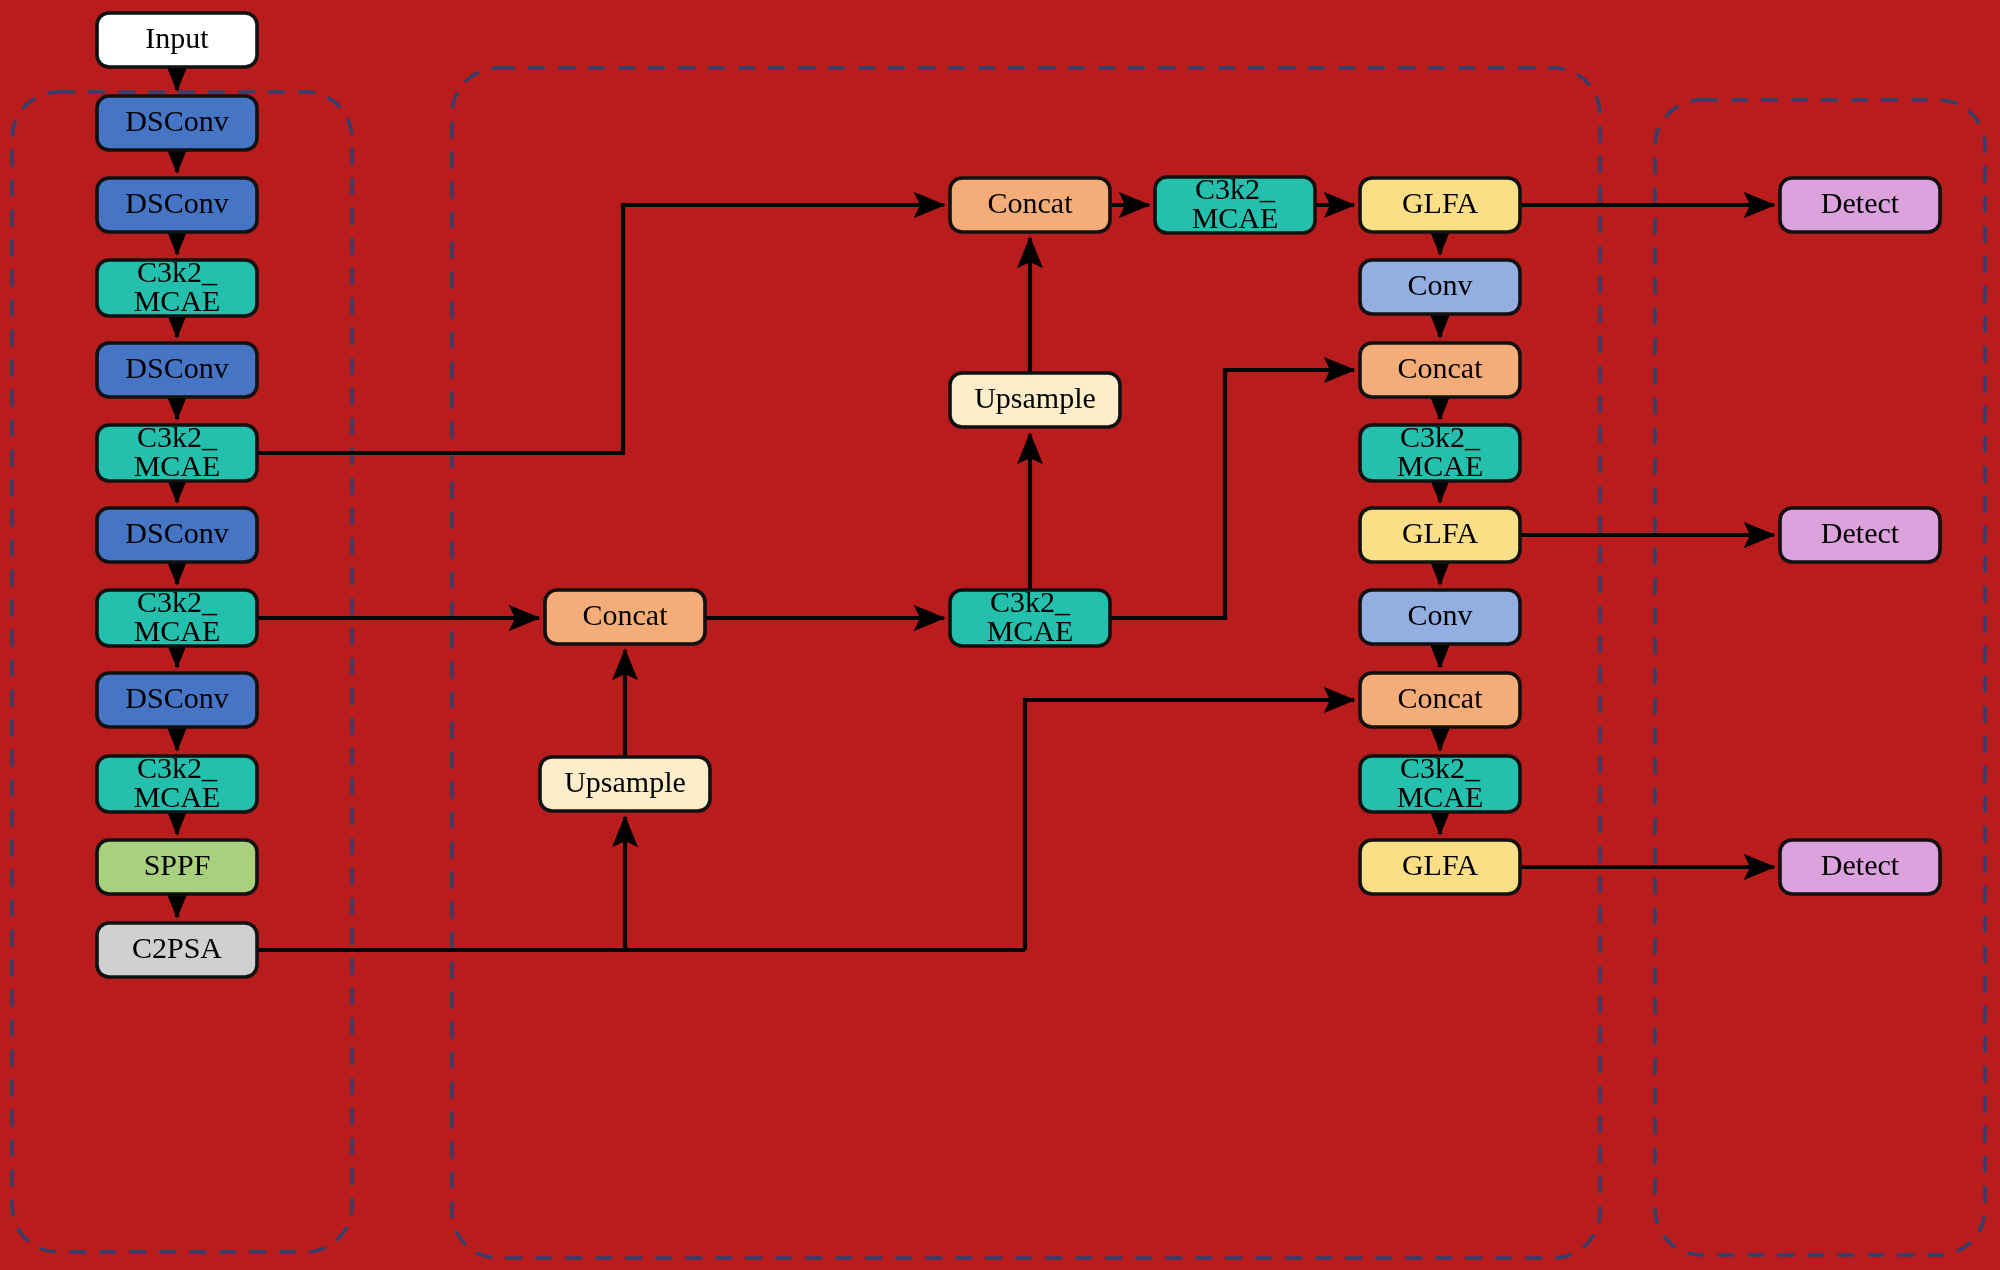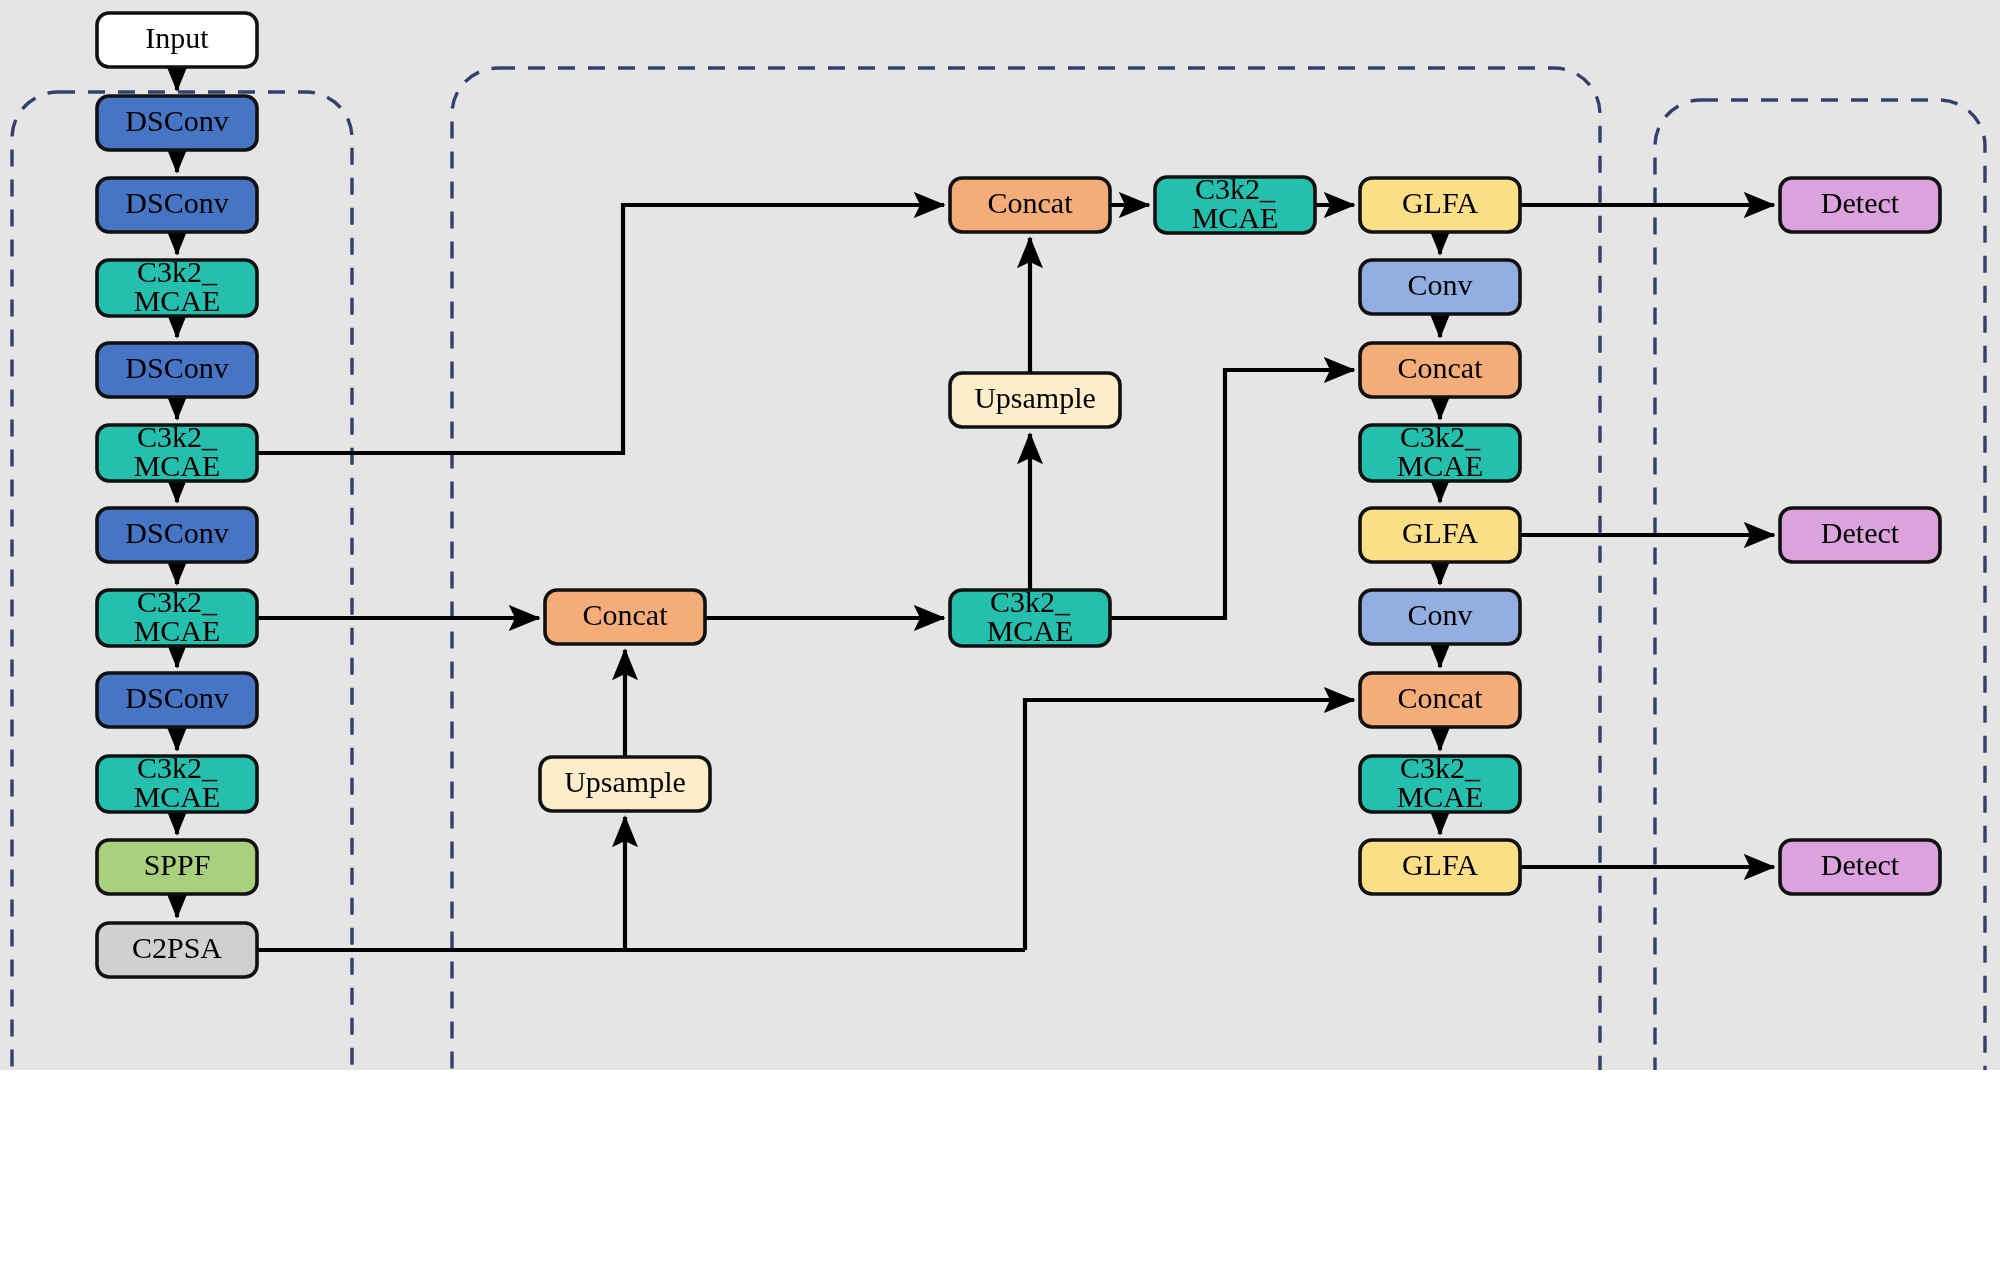--- a/index.html
+++ b/index.html
@@ -1,17 +1,17 @@
 <!DOCTYPE html>
 <html><head>
 <meta charset="utf-8">
 <style>
   html,body{margin:0;padding:0;background:#ffffff;}
   body{font-family:"Liberation Serif",serif;}
-  #stage{position:relative;width:2000px;height:1070px;background:#e5e5e5;overflow:hidden;}
+  #stage{position:relative;width:2000px;height:1270px;background:#b91c1c;overflow:hidden;}
   svg{display:block;}
   .nodelabel{font-family:"Liberation Serif",serif;dominant-baseline:middle;text-anchor:middle;fill:#000000;}
 </style>
 </head>
 <body>
 
 <div id="stage">
   <svg id="canvas" width="2000" height="1270" viewBox="0 0 2000 1270" xmlns="http://www.w3.org/2000/svg">
     <defs>
       <marker id="arrowhead" markerWidth="9" markerHeight="9" refX="7.2" refY="3.4" orient="auto" markerUnits="strokeWidth">

